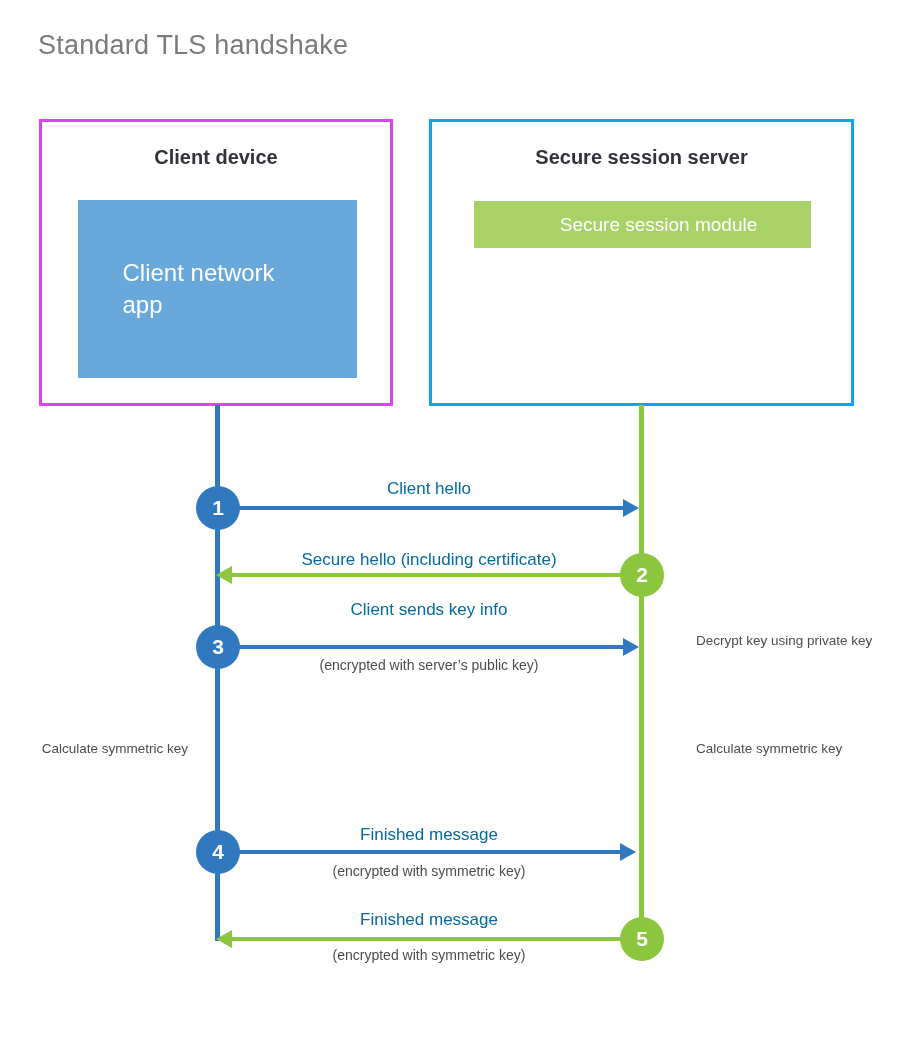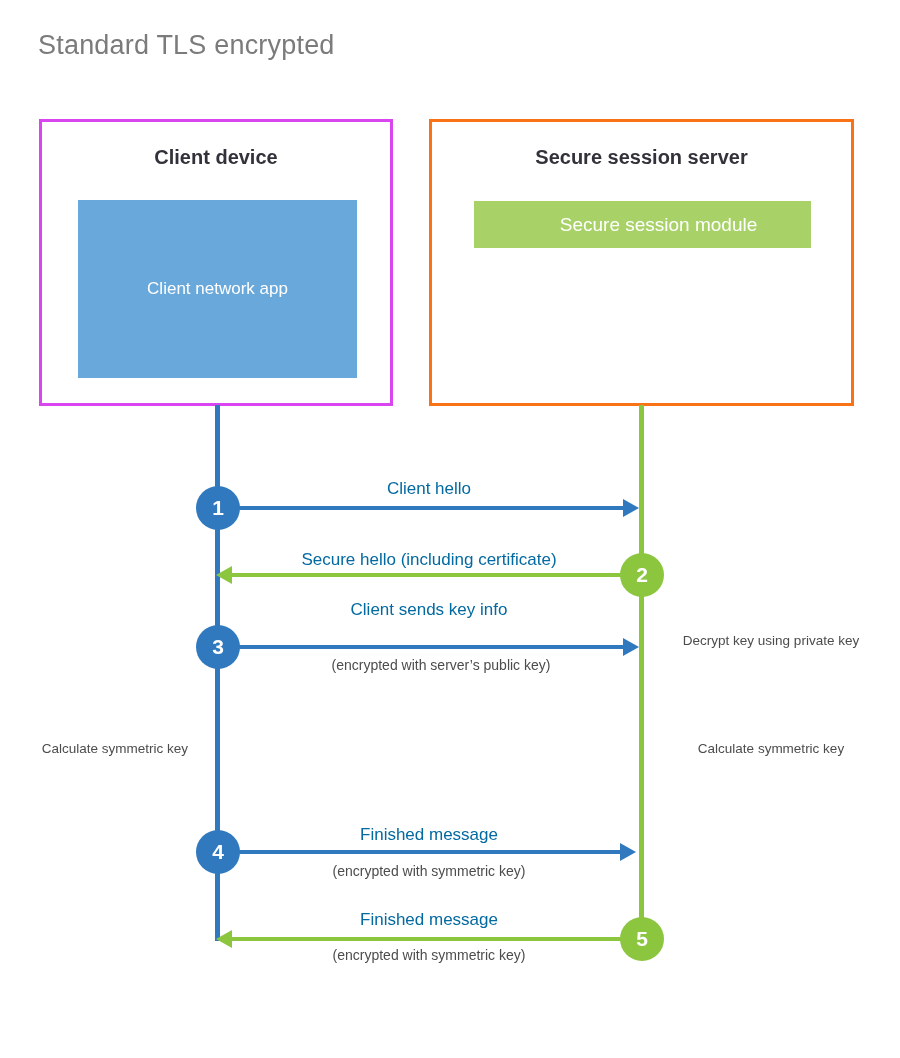--- a/index.html
+++ b/index.html
@@ -38,21 +38,21 @@
     top: 119px;
     width: 354px;
     height: 287px;
     border: 3px solid #d946ef;
   }
   #server-panel {
     left: 429px;
     top: 119px;
     width: 425px;
     height: 287px;
-    border: 3px solid #f97316;
+    border: 3px solid #0ea5e9;
   }
   .panel-title {
     position: absolute;
     left: 0;
     right: 0;
     top: 24px;
     text-align: center;
     font-size: 20px;
     font-weight: bold;
     color: #32323a;
@@ -64,21 +64,21 @@
     top: 78px;
     width: 279px;
     height: 178px;
     background: #69a8db;
     display: flex;
     align-items: center;
     justify-content: center;
   }
   #client-app-label {
     color: #ffffff;
-    font-size: 17px;
+    font-size: 24px;
     font-weight: 400;
     text-align: left;
     line-height: 1.35;
     max-width: 190px;
   }
 
   .server-bar {
     position: absolute;
     left: 42px;
     width: 337px;
@@ -178,26 +178,26 @@
   }
 
   .side-note {
     position: absolute;
     font-size: 13.5px;
     line-height: 1.35;
     color: #4c4c4c;
     z-index: 3;
   }
   .side-note.left-col  { text-align: right; }
-  .side-note.right-col { text-align: center; }
+  .side-note.right-col { text-align: left; margin-left: 20px; }
 </style>
 </head>
 <body>
 
-<div id="page-title">Standard TLS encrypted</div>
+<div id="page-title">Standard TLS handshake</div>
 
 <div class="panel" id="client-panel">
   <div class="panel-title">Client device</div>
   <div id="client-app-box">
     <div id="client-app-label">Client network app</div>
   </div>
 </div>
 
 <div class="panel" id="server-panel">
   <div class="panel-title">Secure session server</div>
@@ -215,21 +215,21 @@
 <div class="step-circle blue" style="left:196px; top:486px;">1</div>
 
 <div class="msg-label" style="left:218px; top:550px; width:422px;">Secure hello (including certificate)</div>
 <div class="arrow-line green" style="left:232px; top:573px; width:395px;"></div>
 <div class="arrow-head left green" style="left:216px; top:566px;"></div>
 <div class="step-circle green" style="left:620px; top:553px;">2</div>
 
 <div class="msg-label" style="left:218px; top:600px; width:422px;">Client sends key info</div>
 <div class="arrow-line blue" style="left:218px; top:645px; width:407px;"></div>
 <div class="arrow-head right blue" style="left:623px; top:638px;"></div>
-<div class="msg-sublabel" style="left:230px; top:657px; width:422px;">(encrypted with server’s public key)</div>
+<div class="msg-sublabel" style="left:218px; top:657px; width:422px;">(encrypted with server’s public key)</div>
 <div class="step-circle blue" style="left:196px; top:625px;">3</div>
 
 <div class="side-note right-col" style="left:676px; top:632px; width:190px;">Decrypt key using private key</div>
 
 <div class="side-note left-col" style="left:20px; top:740px; width:168px;">Calculate symmetric key</div>
 <div class="side-note right-col" style="left:676px; top:740px; width:190px;">Calculate symmetric key</div>
 
 <div class="msg-label" style="left:218px; top:825px; width:422px;">Finished message</div>
 <div class="arrow-line blue" style="left:218px; top:850px; width:404px;"></div>
 <div class="arrow-head right blue" style="left:620px; top:843px;"></div>

